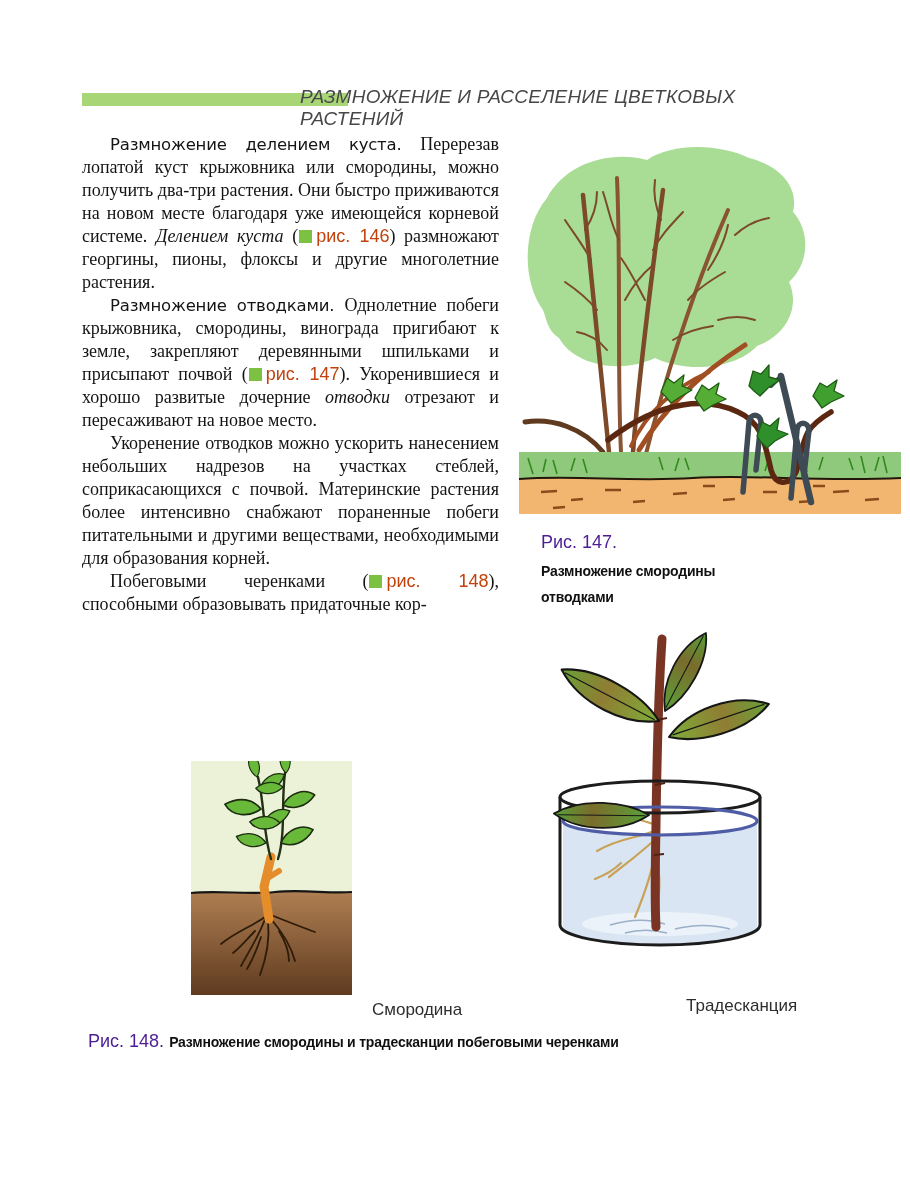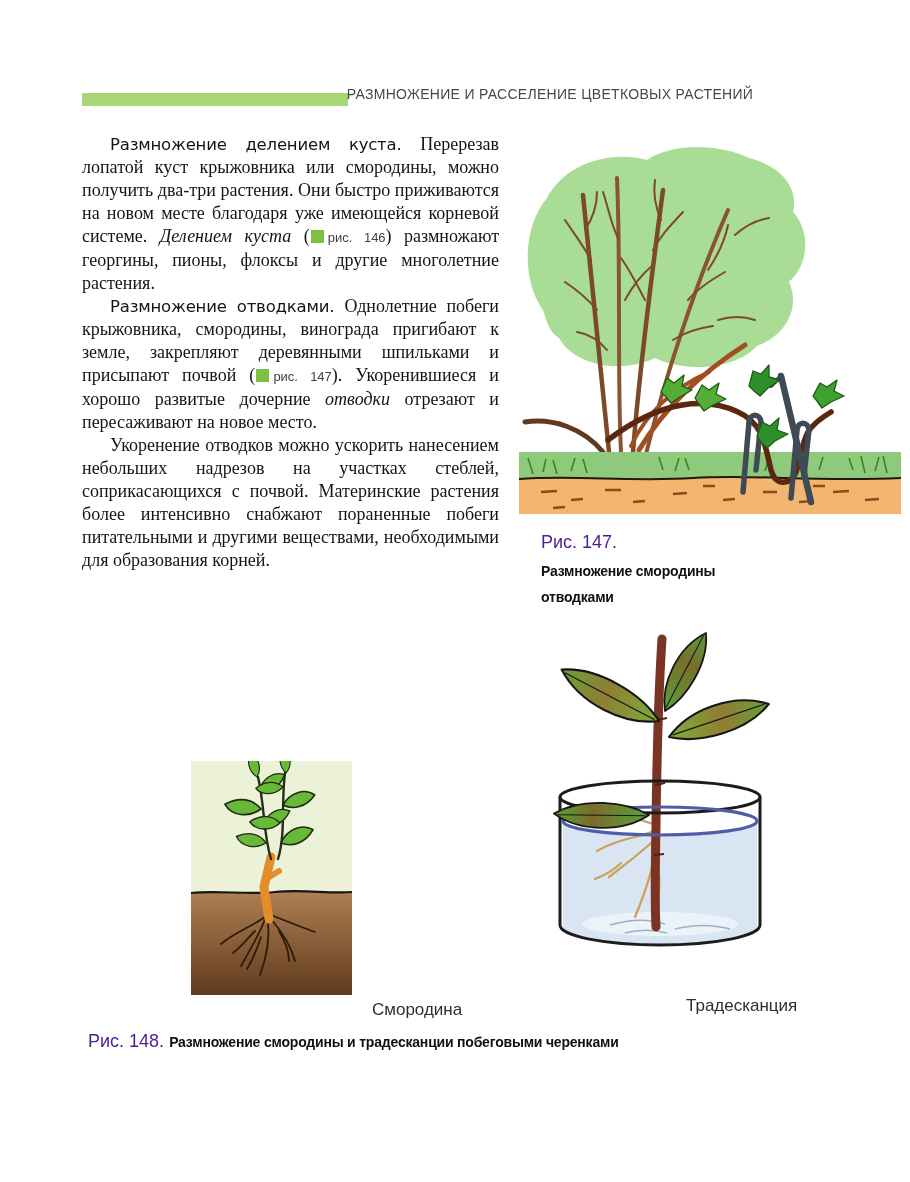--- a/index.html
+++ b/index.html
@@ -1,32 +1,32 @@
 <!DOCTYPE html>
 <html style="--accent: #a8d677; --figref: #7cc142;"><head>
 <meta charset="utf-8">
 <style>
   html,body{margin:0;padding:0;background:#ffffff;}
   #page{position:relative;width:910px;height:1182px;background:#ffffff;overflow:hidden;
         font-family:"Liberation Sans",sans-serif;}
   
   #green-bar{position:absolute;left:82px;top:93px;width:266px;height:13px;background:var(--accent);}
-  #header-title{position:absolute;left:300px;top:86px;width:500px;text-align:center;
-        font-size:14px;letter-spacing:.3px;color:#474747;font-family:"Liberation Sans",sans-serif;}
+  #header-title{position:absolute;left:300px;top:86px;width:500px;text-align:left;
+        font-size:19px;letter-spacing:.3px;color:#474747;font-family:"Liberation Sans",sans-serif;font-style:italic;}
   #page-num-box{position:absolute;left:805px;top:67px;width:105px;height:53px;background:var(--accent);}
   #page-num-box span{display:block;padding-left:9px;line-height:50px;font-size:37px;font-weight:bold;
         color:#ffffff;font-family:"Liberation Sans",sans-serif;}
   
   #article{position:absolute;left:82px;top:133px;width:417px;
         font-family:"Liberation Serif","DejaVu Serif",serif;
         font-size:18px;line-height:23px;color:#141414;text-align:justify;}
   #article p{margin:0;text-indent:28px;}
   .bhead{font-family:"DejaVu Sans",sans-serif;font-weight:normal;font-size:16.5px;letter-spacing:-0.2px;}
   .ital{font-style:italic;}
-  .figref{font-family:"Liberation Sans",sans-serif;font-size:13px;color:#404040;white-space:nowrap;}
+  .figref{font-family:"Liberation Sans",sans-serif;font-size:18px;color:#c2410c;white-space:nowrap;}
   .sq{display:inline-block;width:13px;height:13px;background:var(--figref);margin:0 4px 0 1px;vertical-align:-1px;}
   
   .cap-label{font-size:18px;color:#4c1d95;}
   .cap-title{font-weight:bold;font-size:14px;color:#101010;letter-spacing:-0.2px;}
   #cap147{position:absolute;left:541px;top:530px;width:240px;line-height:25px;}
   #cap147 .cap-label{display:block;margin-bottom:3px;}
   #cap148{position:absolute;left:88px;top:1031px;width:760px;font-size:18px;}
   .pic-label{position:absolute;font-size:17px;color:#2e2e2e;margin-top:24px;}
   #label-smorodina{left:372px;top:976px;}
   #label-tradescantia{left:686px;top:972px;}
@@ -40,20 +40,21 @@
 
 <div id="page">
 
   <div id="green-bar"></div>
   <div id="header-title">РАЗМНОЖЕНИЕ И РАССЕЛЕНИЕ ЦВЕТКОВЫХ РАСТЕНИЙ</div>
 
   <div id="article">
       <p><span class="bhead">Размножение делением куста. </span><span class="plain">Перерезав лопатой куст крыжовника или смородины, можно получить два-три растения. Они быстро приживаются на новом месте благодаря уже имеющейся корневой системе. </span><span class="ital">Делением куста</span><span class="plain"> (</span><span class="figref"><span class="sq"></span>рис. 146</span><span class="plain">) размножают георгины, пионы, флоксы и другие многолетние растения.</span></p>
       <p><span class="bhead">Размножение отводками. </span><span class="plain">Однолетние побеги крыжовника, смородины, винограда пригибают к земле, закрепляют деревянными шпильками и присыпают почвой (</span><span class="figref"><span class="sq"></span>рис. 147</span><span class="plain">). Укоренившиеся и хорошо развитые дочерние </span><span class="ital">отводки</span><span class="plain"> отрезают и пересаживают на новое место.</span></p>
       <p><span class="plain">Укоренение отводков можно ускорить нанесением небольших надрезов на участках стеблей, соприкасающихся с почвой. Материнские растения более интенсивно снабжают пораненные побеги питательными и другими веществами, необходимыми для образования корней.</span></p>
+      <p><span class="plain">Побеговыми черенками (</span><span class="figref"><span class="sq"></span>рис. 148</span><span class="plain">), способными образовывать придаточные кор-</span></p>
     </div>
 
   <svg id="fig147" width="394" height="374" viewBox="0 0 394 374">
 
     <path fill="#a9dc95" d="M30,170 C8,140 10,86 34,58 C52,24 96,10 134,20 C160,2 208,4 236,18
          C268,26 286,48 280,72 C298,92 296,124 276,142 C288,168 272,196 244,206
          C224,228 176,234 142,218 C108,234 62,226 46,198 C34,190 34,180 30,170 Z"></path>
 
     <g fill="none" stroke-linecap="round">
       <path stroke="#7c4a28" stroke-width="4.5" d="M96,312 C88,240 80,150 70,55"></path>

